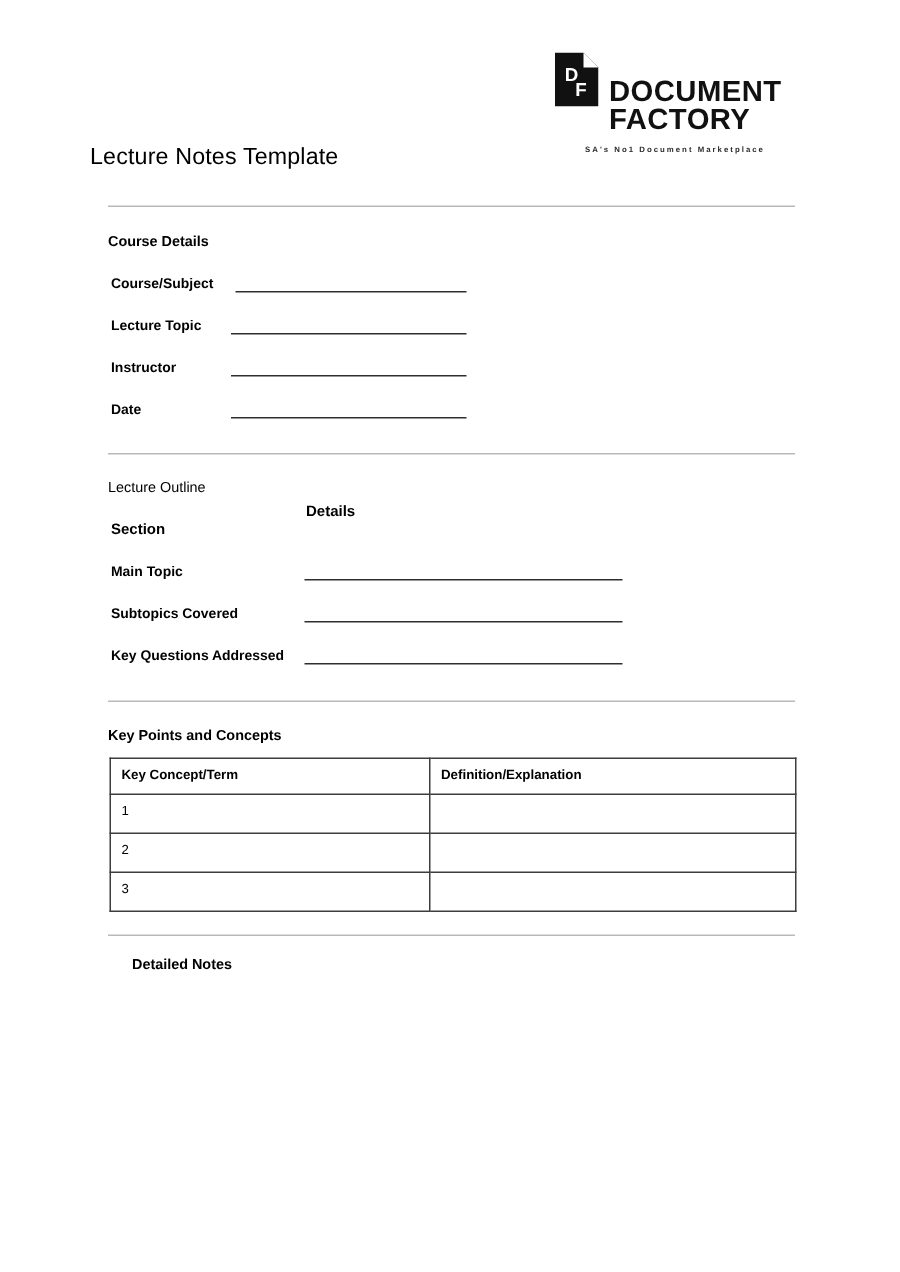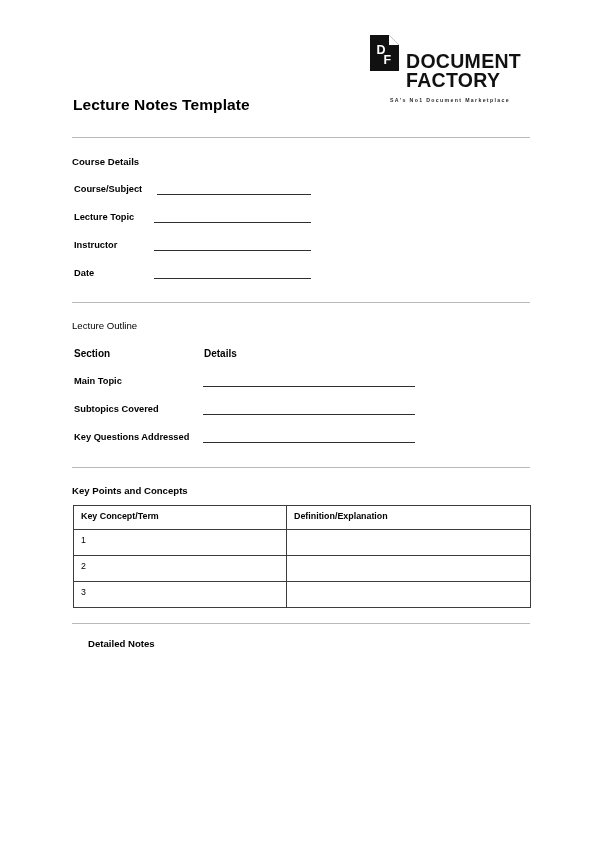--- a/index.html
+++ b/index.html
@@ -61,24 +61,24 @@
     font-weight: bold;
     letter-spacing: 1.35px;
     color: #2b2b2b;
     text-align: center;
     width: 160px;
   }
 
   
   .doc-title {
     position: absolute;
-    left: 73px;
+    left: 60px;
     top: 96px;
     font-size: 15.5px;
-    font-weight: bold;
+    font-weight: normal;
     letter-spacing: 0.1px;
   }
 
   
   .rule {
     position: absolute;
     left: 72px;
     width: 458px;
     height: 1px;
     background: #b9b9b9;
@@ -124,21 +124,21 @@
   .field-rule.fr-instr  { left: 154px; top: 250px; width: 157px; }
   .field-rule.fr-date   { left: 154px; top: 278px; width: 157px; }
 
   
   .col-head {
     position: absolute;
     font-size: 10px;
     font-weight: bold;
   }
   .col-head.c-section { left: 74px;  top: 348px; }
-  .col-head.c-details { left: 204px; top: 348px; }
+  .col-head.c-details { left: 204px; top: 336px; }
 
   
   .field-label.l-main   { left: 74px; top: 376px; }
   .field-label.l-subs   { left: 74px; top: 404px; }
   .field-label.l-keyq   { left: 74px; top: 432px; }
 
   .field-rule.fr-main { left: 203px; top: 386px; width: 212px; }
   .field-rule.fr-subs { left: 203px; top: 414px; width: 212px; }
   .field-rule.fr-keyq { left: 203px; top: 442px; width: 212px; }
 

